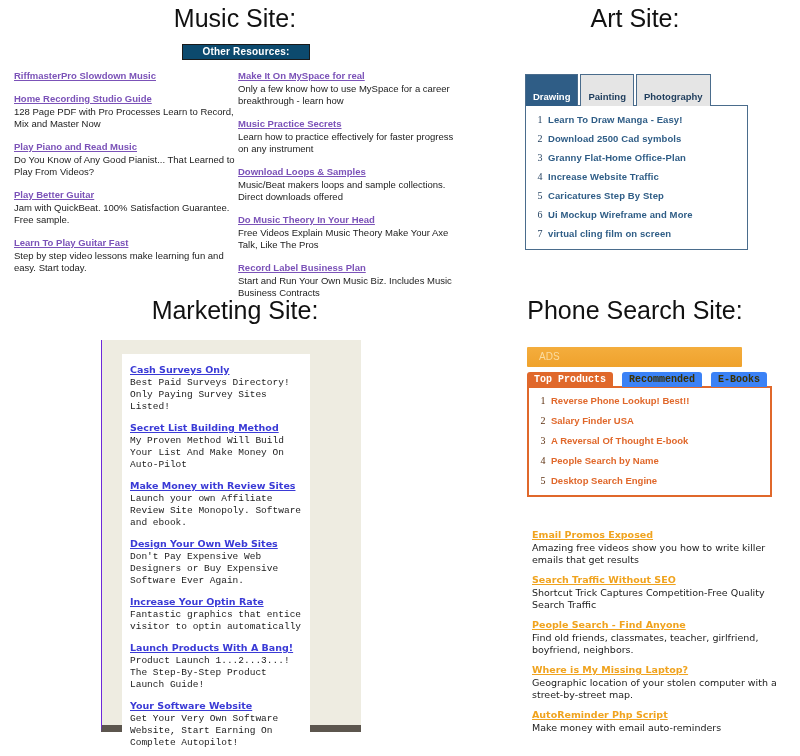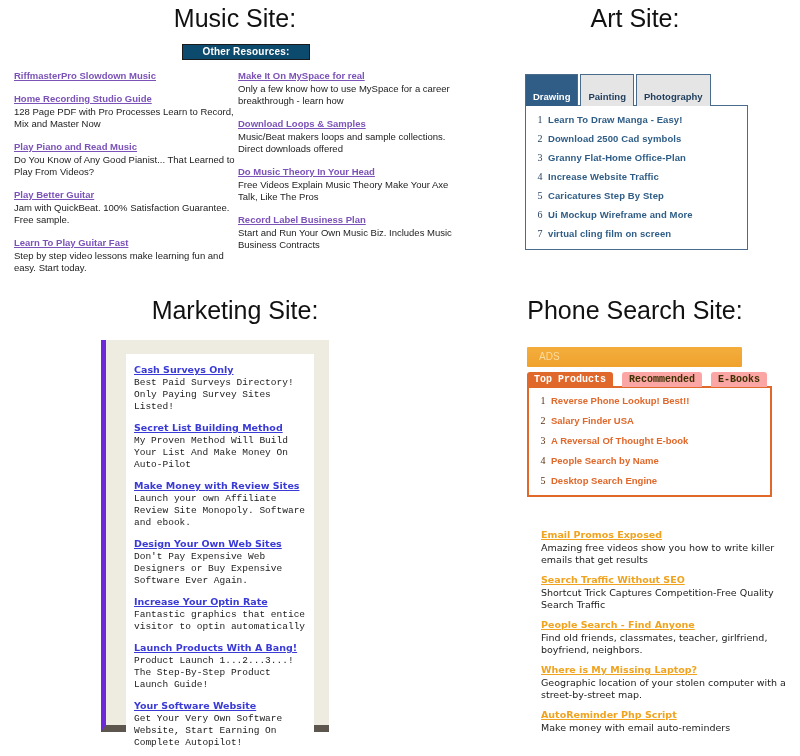--- a/index.html
+++ b/index.html
@@ -128,24 +128,24 @@
     letter-spacing: 0.1px;
   }
 
   
   #marketing-panel { left: 0; top: 292px; width: 470px; }
   #marketing-title { width: 470px; top: 4px; left: 0; position: absolute; }
   .mk-frame {
     position: absolute;
     left: 101px;
     top: 48px;
-    width: 228px;
+    width: 260px;
     height: 392px;
     background: #eeece1;
-    border-left: 5px solid #6d28d9;
+    border-left: 1px solid #6d28d9;
     border-bottom: 7px solid #5c564e;
     box-sizing: border-box;
   }
   .mk-inner {
     position: absolute;
     left: 20px;
     top: 14px;
     width: 188px;
     background: #ffffff;
     padding: 10px 8px 12px 8px;
@@ -197,21 +197,21 @@
   .ph-tab {
     font-size: 10px;
     font-weight: bold;
     padding: 2px 7px;
     line-height: 11px;
     cursor: pointer;
     border-radius: 3px 3px 0 0;
     font-family: Liberation Mono, monospace;
   }
   .ph-tab.active { background: #e0682b; color: #ffffff; }
-  .ph-tab.inactive { background: #fca5a5; color: #3c3102; margin-left: 9px; }
+  .ph-tab.inactive { background: #3b82f6; color: #3c3102; margin-left: 9px; }
   .ph-body {
     border: 2px solid #e0682b;
     background: #ffffff;
     padding: 7px 6px 7px 6px;
     margin-top: -1px;
     position: relative;
     z-index: 1;
   }
   .ph-row { display: flex; align-items: baseline; margin-bottom: 9px; }
   .ph-row:last-child { margin-bottom: 2px; }
@@ -228,21 +228,20 @@
     font-weight: bold;
     color: #e0682b;
     font-family: "Liberation Sans", sans-serif;
     cursor: pointer;
   }
   .ph-list {
     position: absolute;
     left: 62px;
     top: 237px;
     width: 260px;
-    margin-left: 9px;
   }
   .ph-item { margin-bottom: 8px; }
   .ph-item-link {
     display: block;
     color: #f0a31e;
     font-size: 9.5px;
     font-weight: bold;
     text-decoration: underline;
     line-height: 12px;
     font-family: "DejaVu Sans", sans-serif;
@@ -281,20 +280,24 @@
         </div>
         <div class="music-item">
           <a class="music-link">Learn To Play Guitar Fast</a>
           <div class="music-desc">Step by step video lessons make learning fun and easy. Start today.</div>
         </div>
       </div>
     <div class="music-col" id="music-col-right">
         <div class="music-item">
           <a class="music-link">Make It On MySpace for real</a>
           <div class="music-desc">Only a few know how to use MySpace for a career breakthrough - learn how</div>
+        </div>
+        <div class="music-item">
+          <a class="music-link">Music Practice Secrets</a>
+          <div class="music-desc">Learn how to practice effectively for faster progress on any instrument</div>
         </div>
         <div class="music-item">
           <a class="music-link">Download Loops &amp; Samples</a>
           <div class="music-desc">Music/Beat makers loops and sample collections. Direct downloads offered</div>
         </div>
         <div class="music-item">
           <a class="music-link">Do Music Theory In Your Head</a>
           <div class="music-desc">Free Videos Explain Music Theory Make Your Axe Talk, Like The Pros</div>
         </div>
         <div class="music-item">

